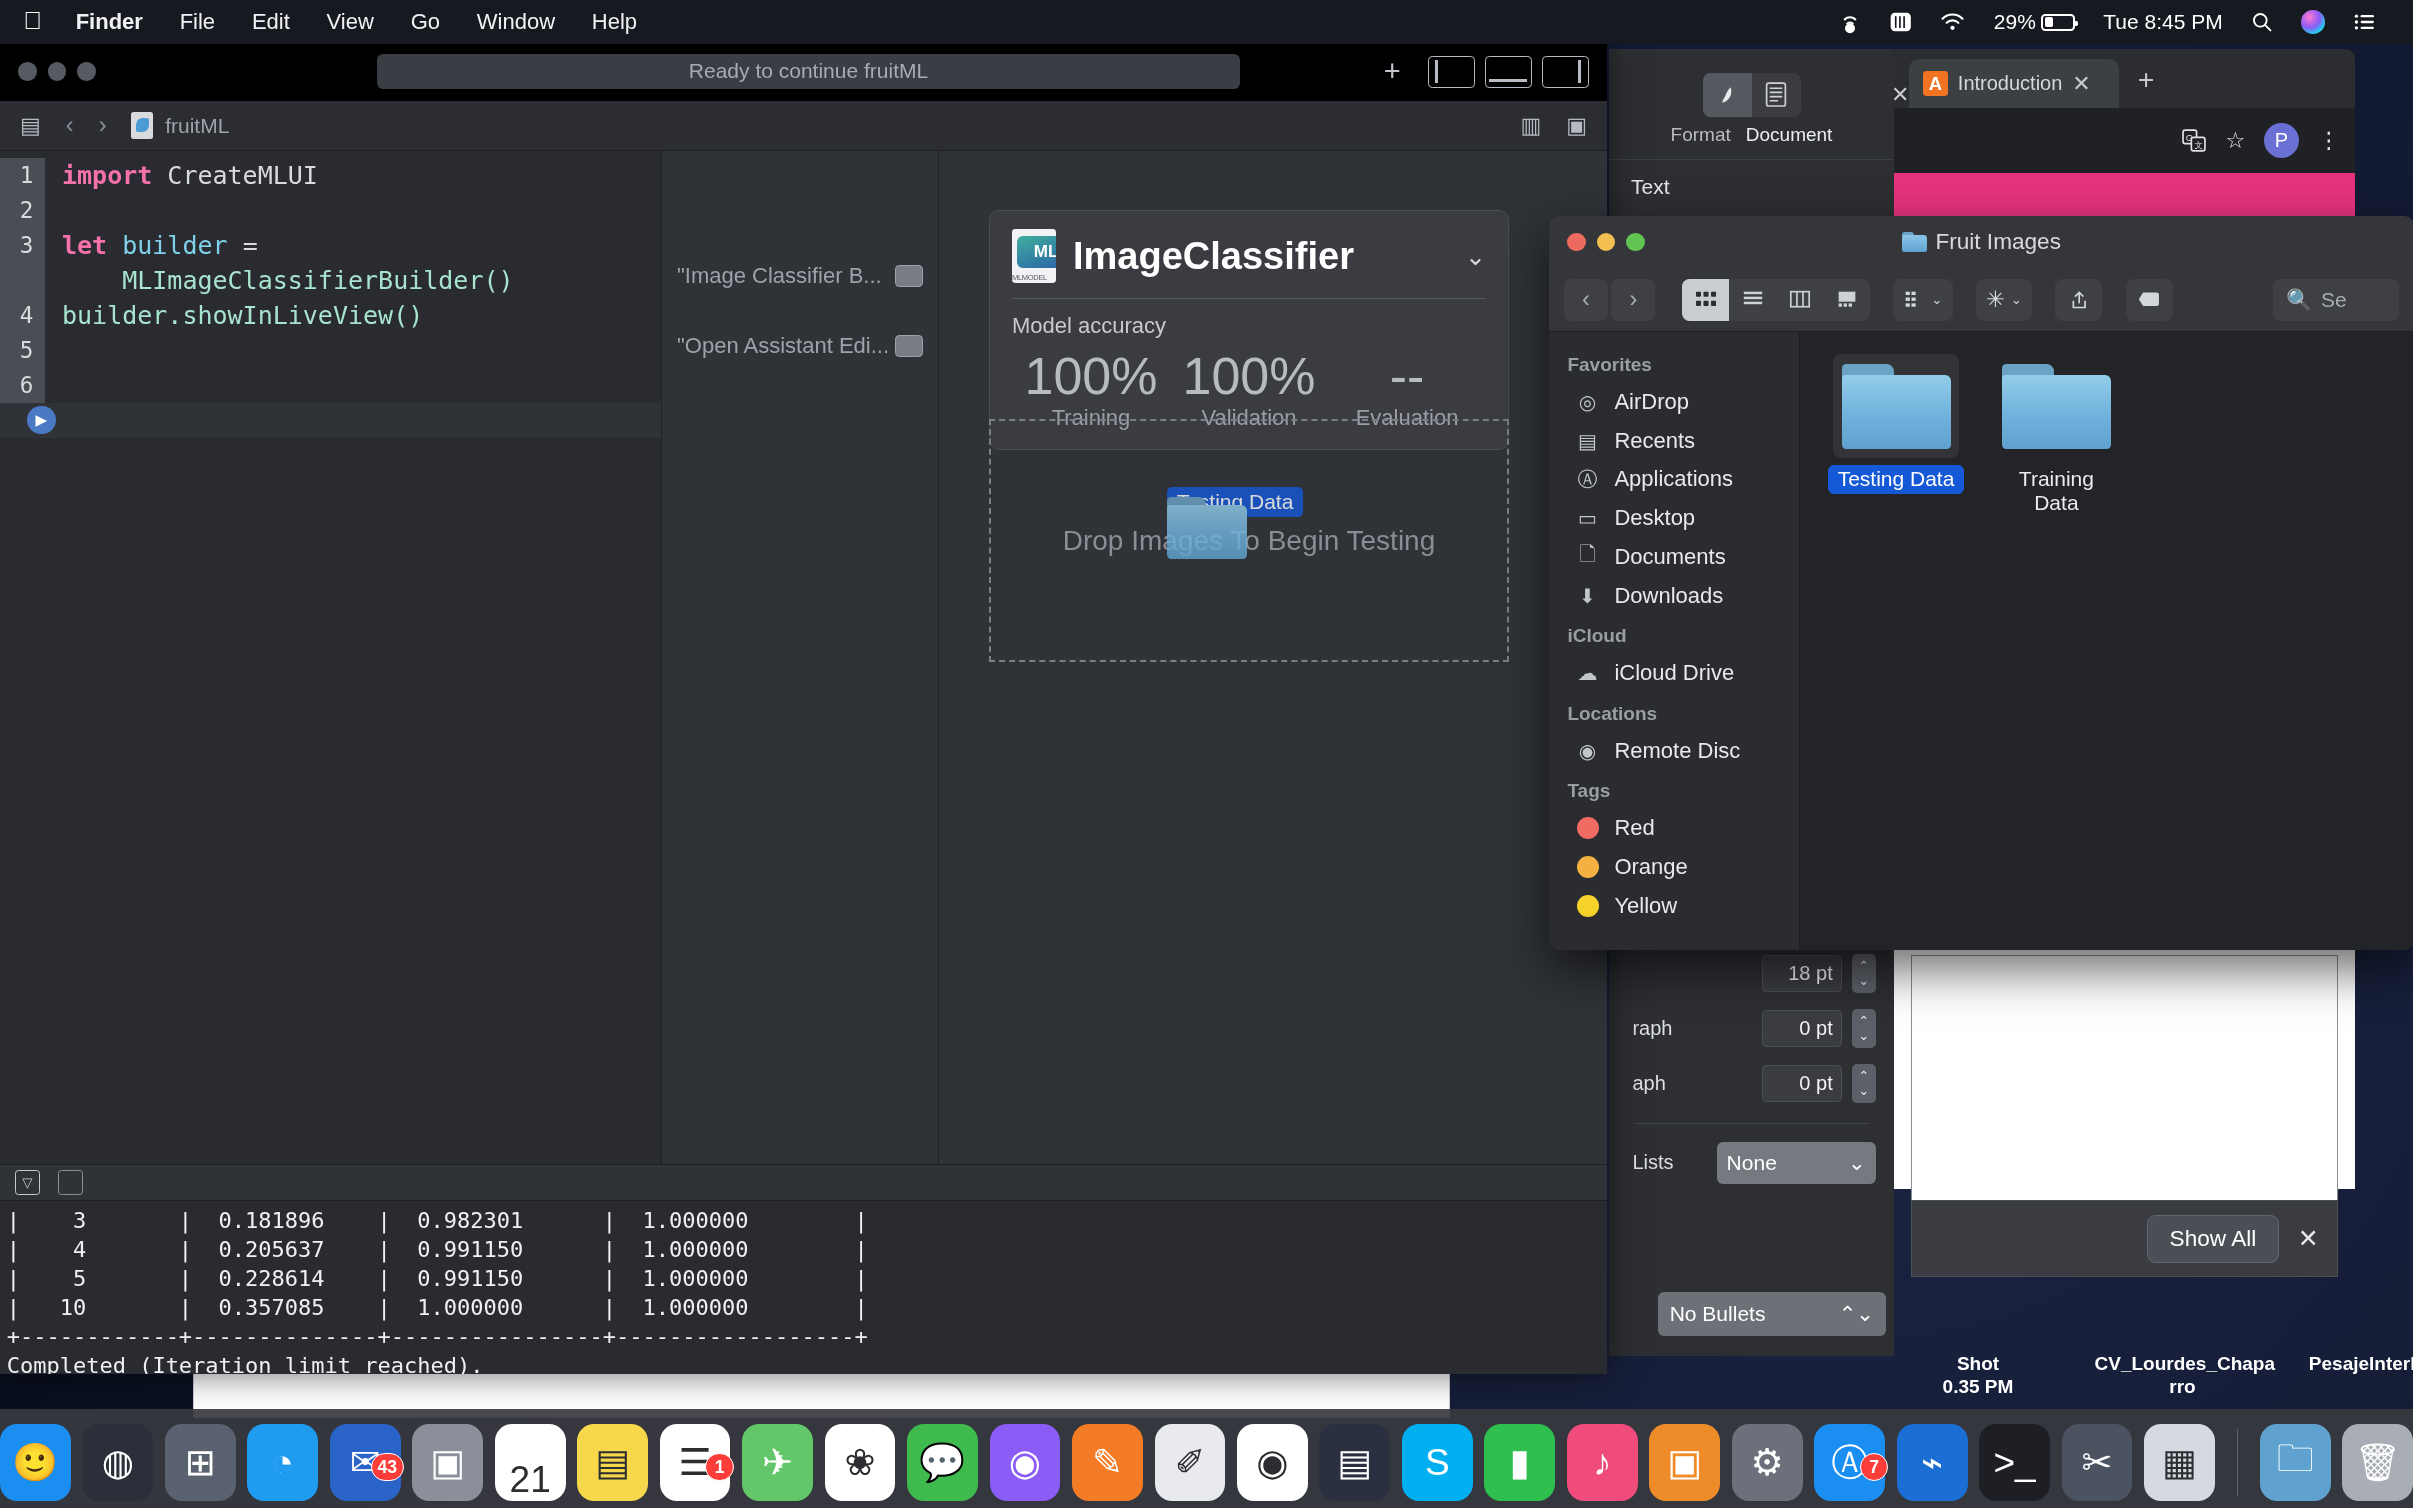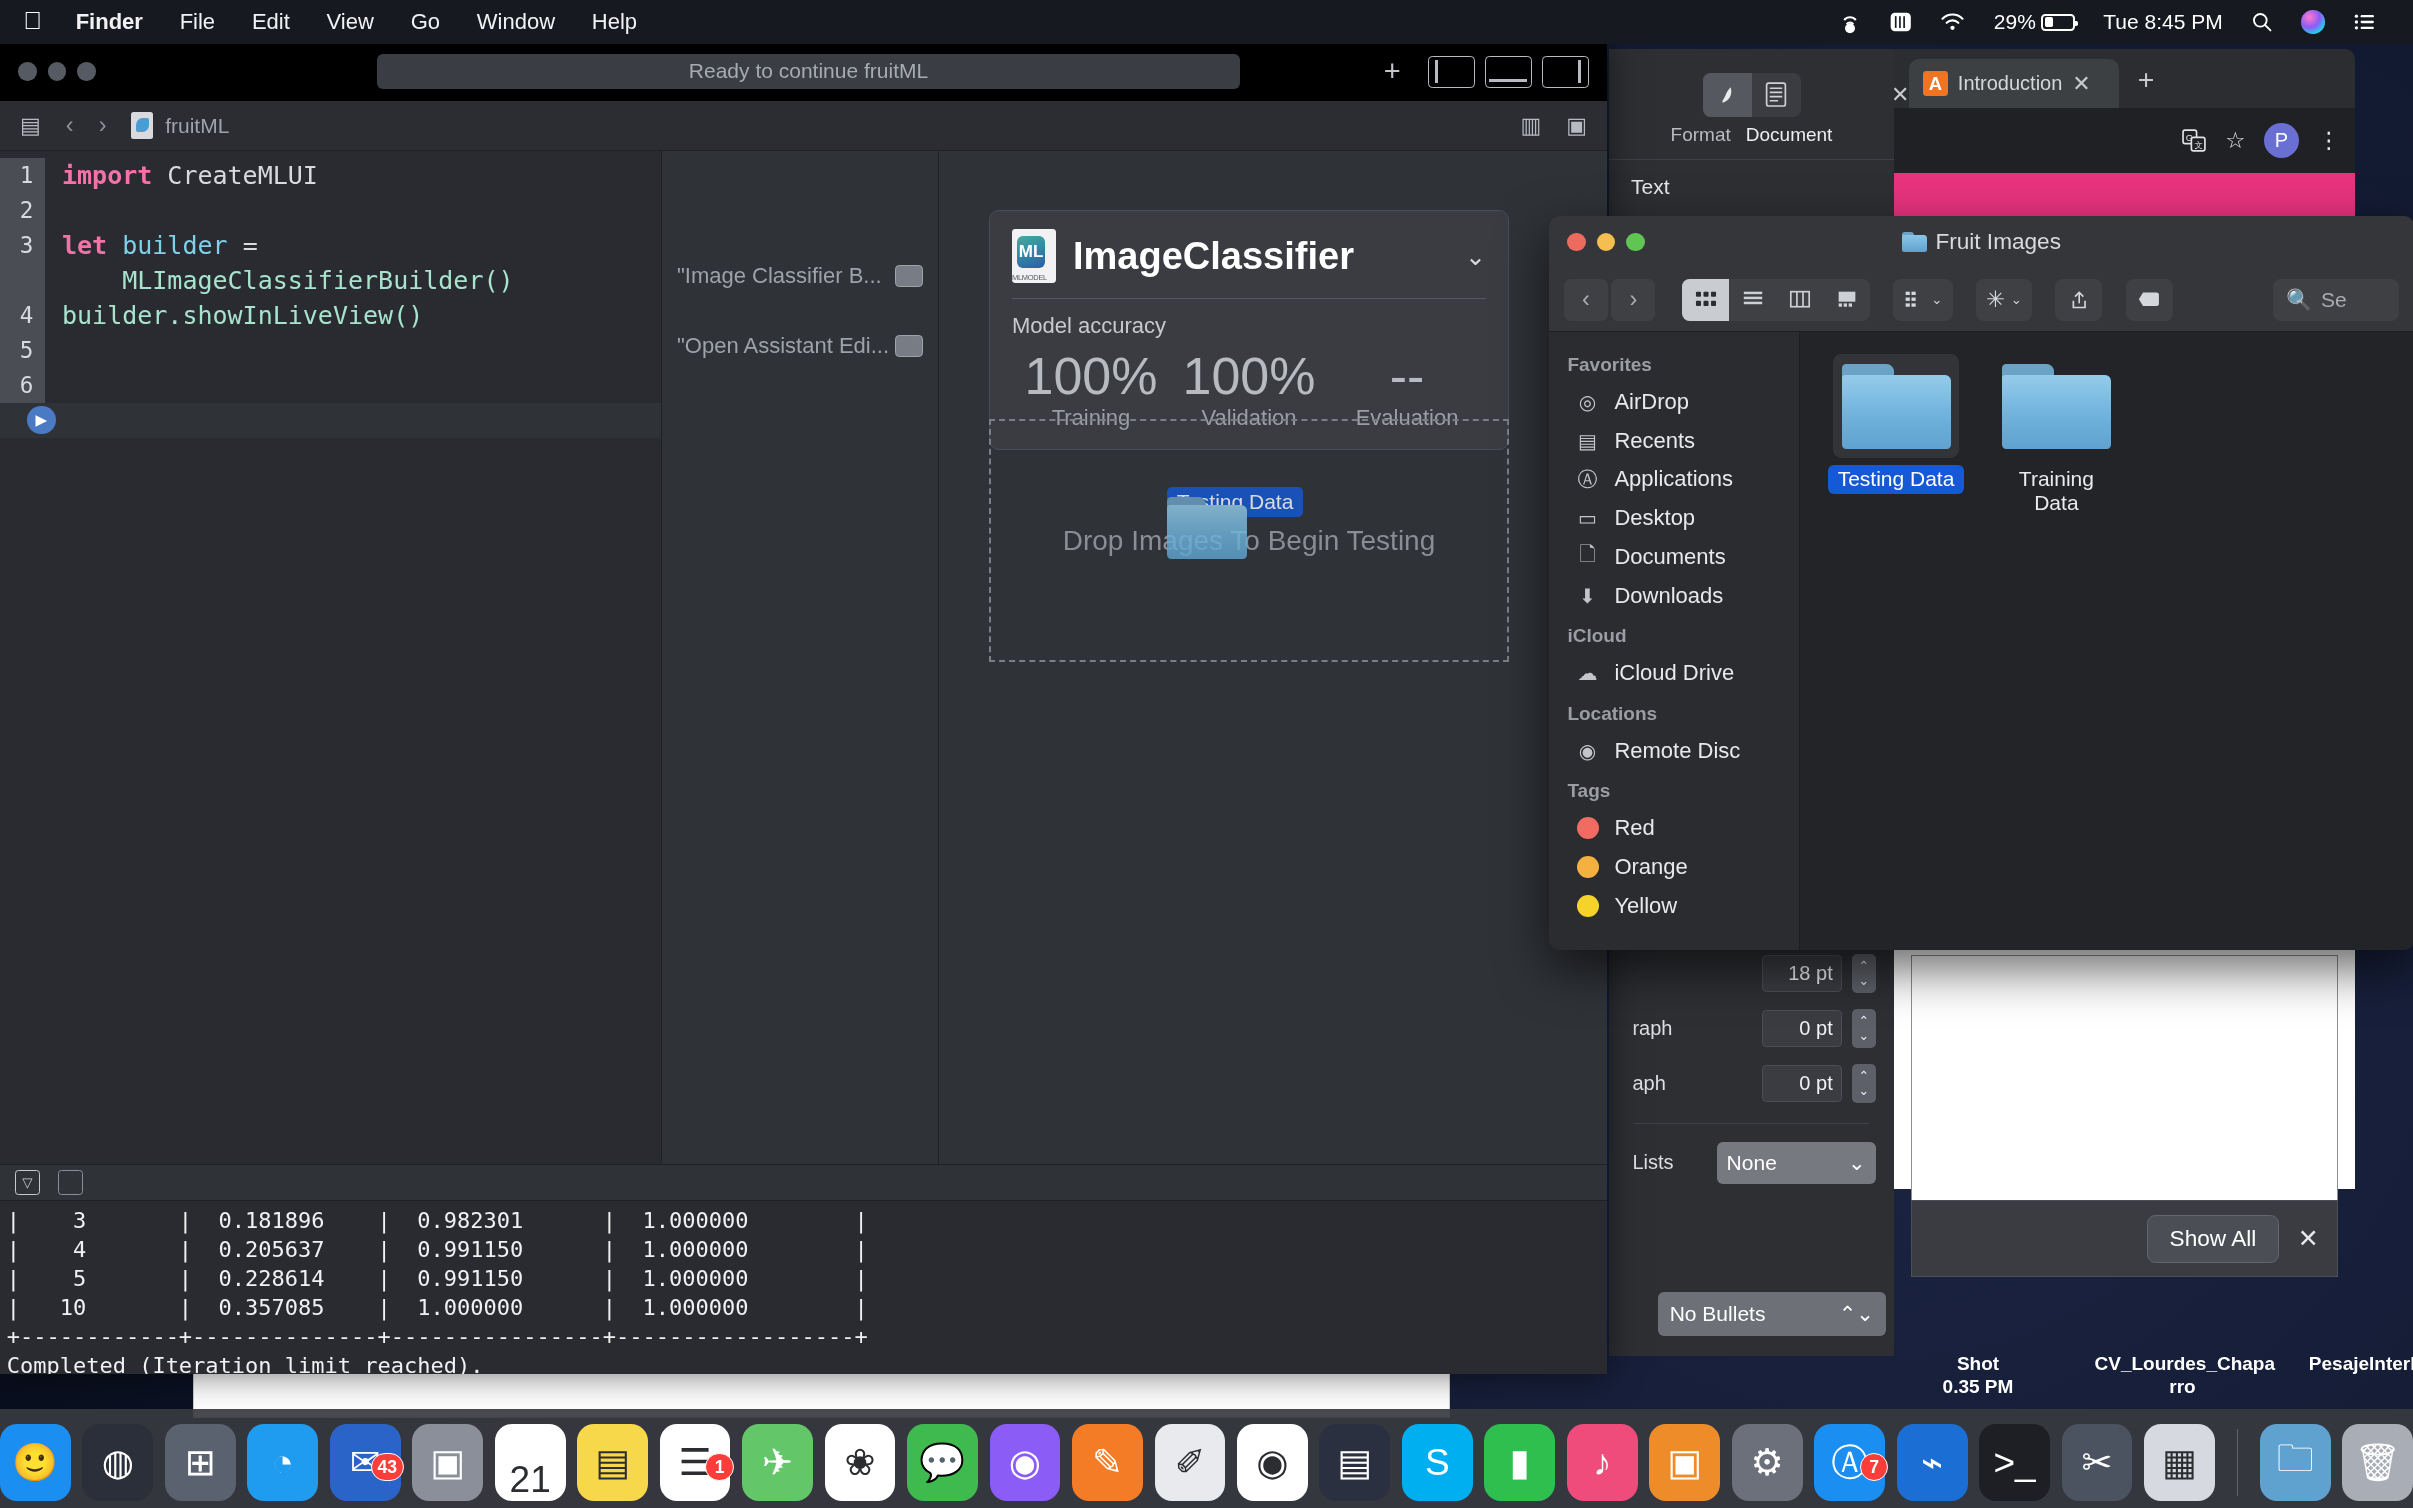--- a/index.html
+++ b/index.html
@@ -194,21 +194,21 @@
   .xc-live { flex: 1; background: #2f3237; position: relative; }
   .ml-card {
     position: absolute; left: 50px; top: 59px; width: 520px;
     background: #3a3c42; border: 0.8px solid #4a4d53; border-radius: 10px; padding: 18.4px 22px;
   }
   .ml-head { display: flex; align-items: center; gap: 17px; }
   .mlmodel-ico {
     width: 44px; height: 54px; background: #f2f2f4; border-radius: 3.4px; position: relative; overflow: hidden;
   }
   .mlmodel-ico .sq {
-    position: absolute; left: 5px; top: 6.7px; width: 28px; height: 32px;
+    position: absolute; left: 5px; top: 6.7px; width: 58px; height: 32px;
     background: linear-gradient(160deg,#3fae9e,#2a5ea8); border-radius: 5.9px;
     color: #fff; font-size: 17px; font-weight: bold; display: flex; align-items: center; justify-content: center;
   }
   .mlmodel-ico .cap { position: absolute; left: 0; right: 9px; bottom: 1.7px; text-align: center; font-size: 7.5px; color: #55575c; letter-spacing: -0.3px; margin-top: 32px; }
   .ml-title { color: #fff; font-size: 38px; font-weight: bold; }
   .ml-chev { margin-left: auto; color: #d6d8db; font-size: 25px; }
   .ml-hr { height: 0.8px; background: #55585e; margin: 15px 0 13.4px; }
   .ml-sub { color: #c8cace; font-size: 22px; }
   .ml-stats { display: flex; margin-top: 10px; }
   .ml-stat { flex: 1; text-align: center; }

